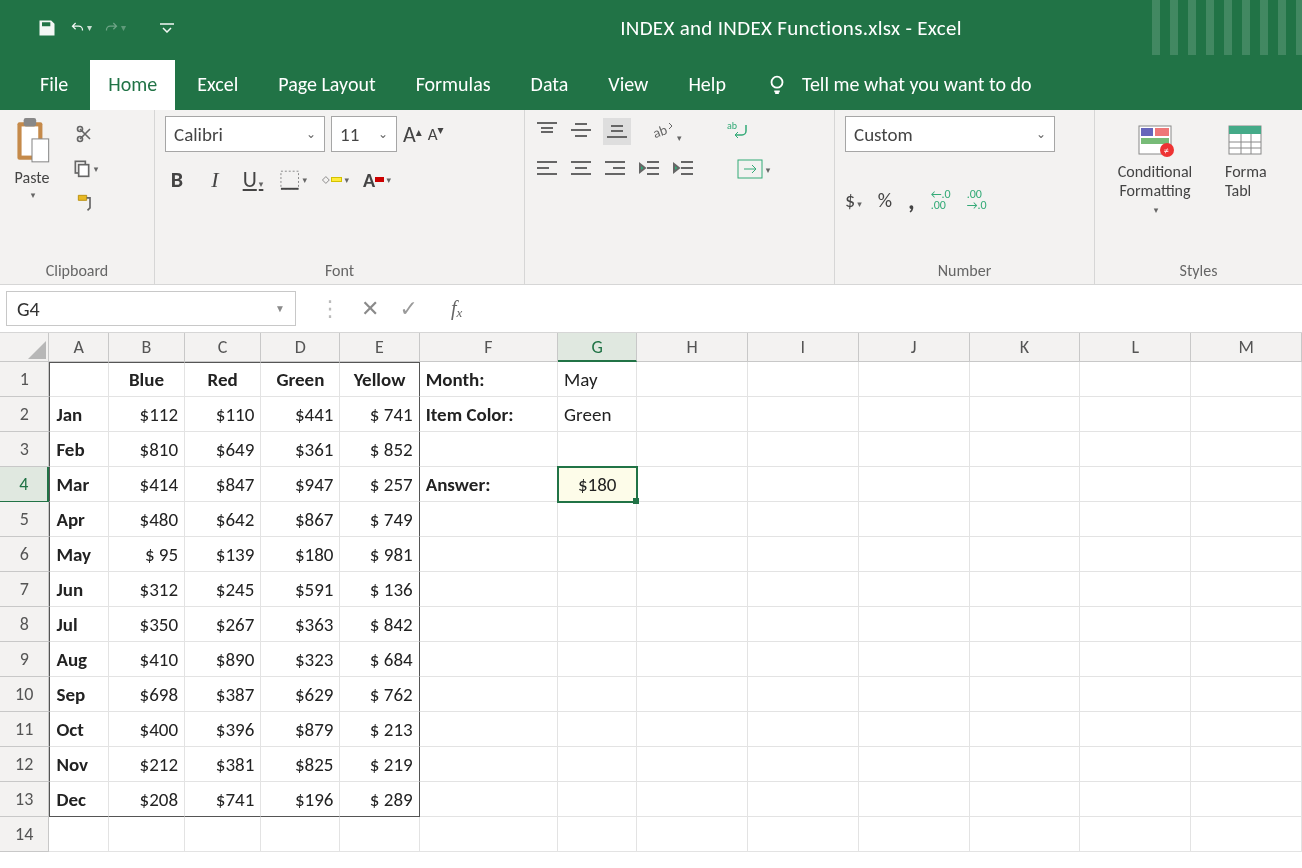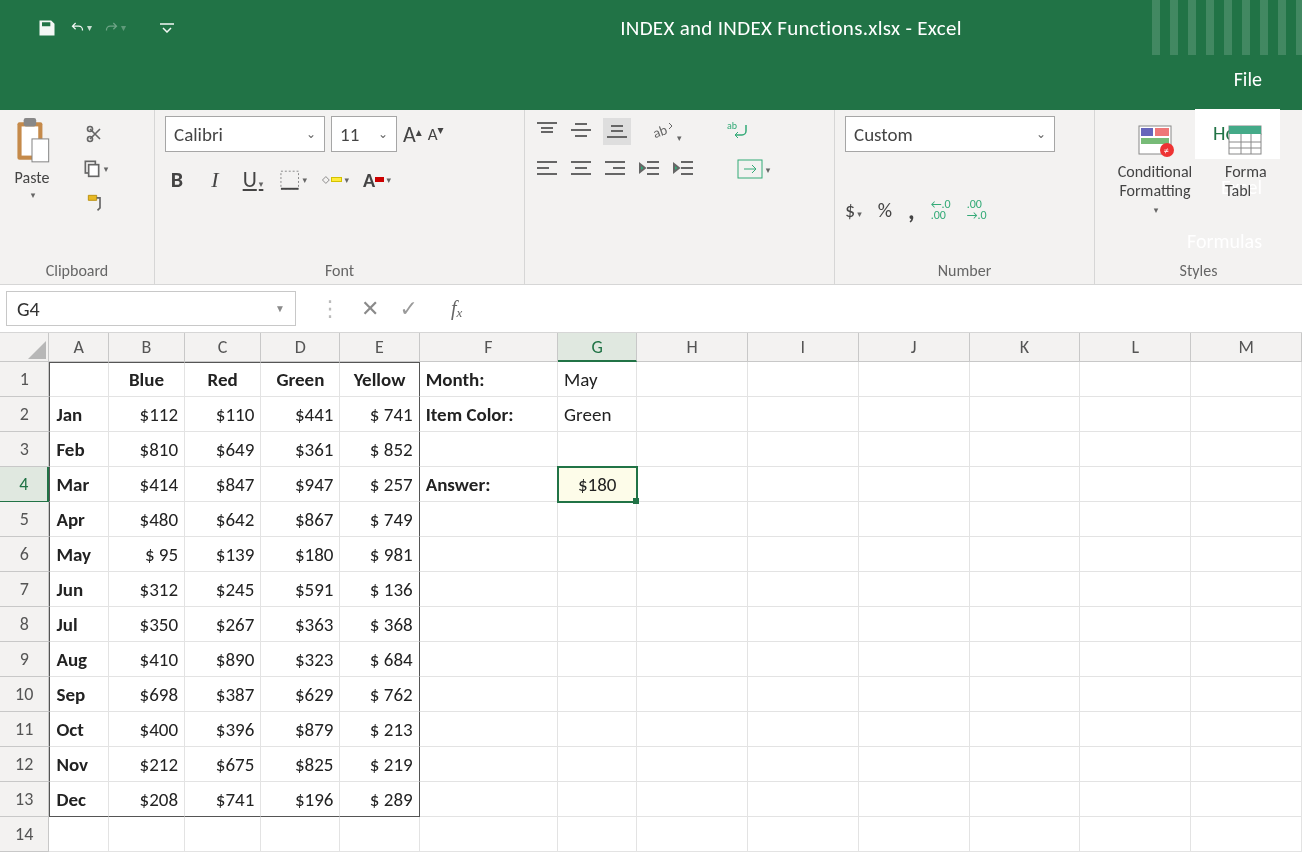--- a/index.html
+++ b/index.html
@@ -34,21 +34,20 @@
   
   .menubar {
     height: 55px;
     background: #217346;
     display: flex;
     align-items: flex-end;
     padding: 0 22px 0 22px;
     gap: 4px;
     color:#fff;
     font-size:20px;
-    flex-direction:column;
   }
   .menubar .tab {
     padding: 12px 18px 14px 18px;
     cursor: pointer;
   }
   .menubar .tab.active {
     background:#fff;
     color:#217346;
     font-weight:400;
   }
@@ -64,21 +63,21 @@
     display:flex;
     font-size:13px;
   }
   .group {
     border-right:1px solid #d6d6d6;
     padding:6px 10px 2px 10px;
     display:flex;
     flex-direction:column;
     justify-content:space-between;
   }
-  .group-body { flex:1; display:flex; gap:26px; align-items:flex-start;}
+  .group-body { flex:1; display:flex; gap:16px; align-items:flex-start;}
   .group-label { text-align:center; color:#666; font-size:16px; padding:4px 0 2px 0; position:relative;}
 
   
   .paste-block{display:flex;flex-direction:column;align-items:center;gap:2px;}
   .paste-ic{width:44px;height:50px;}
   .paste-lbl{font-size:16px;color:#444;}
   .mini-col{display:flex;flex-direction:column;gap:10px;justify-content:center;margin-top:6px;}
   .mini-col .mi{width:30px;height:24px;display:flex;align-items:center;justify-content:center;color:#666;}
   .carety{font-size:9px;color:#666;margin-left:2px;}
 
@@ -168,22 +167,22 @@
     </span>
   </div>
   <div class="title-text">INDEX and INDEX Functions.xlsx  -  Excel</div>
   <div class="title-deco"></div>
 </div>
 
 <div class="menubar">
   <div class="tab">File</div>
   <div class="tab active">Home</div>
   <div class="tab">Excel</div>
+  <div class="tab">Page Layout</div>
   <div class="tab">Formulas</div>
-  <div class="tab">Page Layout</div>
   <div class="tab">Data</div>
   <div class="tab">View</div>
   <div class="tab">Help</div>
   <div class="tell">
     <span class="bulb">
       <svg width="22" height="22" viewBox="0 0 24 24">
           <circle cx="12" cy="10" r="6"></circle>
           <path d="M9 20h6M10 22h4"></path>
         </svg>
     </span>
@@ -537,21 +536,21 @@
         <div class="cell" style="width:112px"></div>
         <div class="cell" style="width:112px"></div>
         <div class="cell" style="width:112px"></div>
       </div>
       <div class="grid-row">
         <div class="row-h" style="height:35px">8</div>
         <div class="cell bold bl" style="width:60px">Jul</div>
         <div class="cell r" style="width:77px">$350</div>
         <div class="cell r" style="width:77px">$267</div>
         <div class="cell r" style="width:80px">$363</div>
-        <div class="cell r br" style="width:80px">$ 368</div>
+        <div class="cell r br" style="width:80px">$ 842</div>
         <div class="cell" style="width:140px"></div>
         <div class="cell" style="width:80px"></div>
         <div class="cell" style="width:112px"></div>
         <div class="cell" style="width:112px"></div>
         <div class="cell" style="width:112px"></div>
         <div class="cell" style="width:112px"></div>
         <div class="cell" style="width:112px"></div>
         <div class="cell" style="width:112px"></div>
       </div>
       <div class="grid-row">
@@ -599,21 +598,21 @@
         <div class="cell" style="width:112px"></div>
         <div class="cell" style="width:112px"></div>
         <div class="cell" style="width:112px"></div>
         <div class="cell" style="width:112px"></div>
         <div class="cell" style="width:112px"></div>
       </div>
       <div class="grid-row">
         <div class="row-h" style="height:35px">12</div>
         <div class="cell bold bl" style="width:60px">Nov</div>
         <div class="cell r" style="width:77px">$212</div>
-        <div class="cell r" style="width:77px">$675</div>
+        <div class="cell r" style="width:77px">$381</div>
         <div class="cell r" style="width:80px">$825</div>
         <div class="cell r br" style="width:80px">$ 219</div>
         <div class="cell" style="width:140px"></div>
         <div class="cell" style="width:80px"></div>
         <div class="cell" style="width:112px"></div>
         <div class="cell" style="width:112px"></div>
         <div class="cell" style="width:112px"></div>
         <div class="cell" style="width:112px"></div>
         <div class="cell" style="width:112px"></div>
         <div class="cell" style="width:112px"></div>

